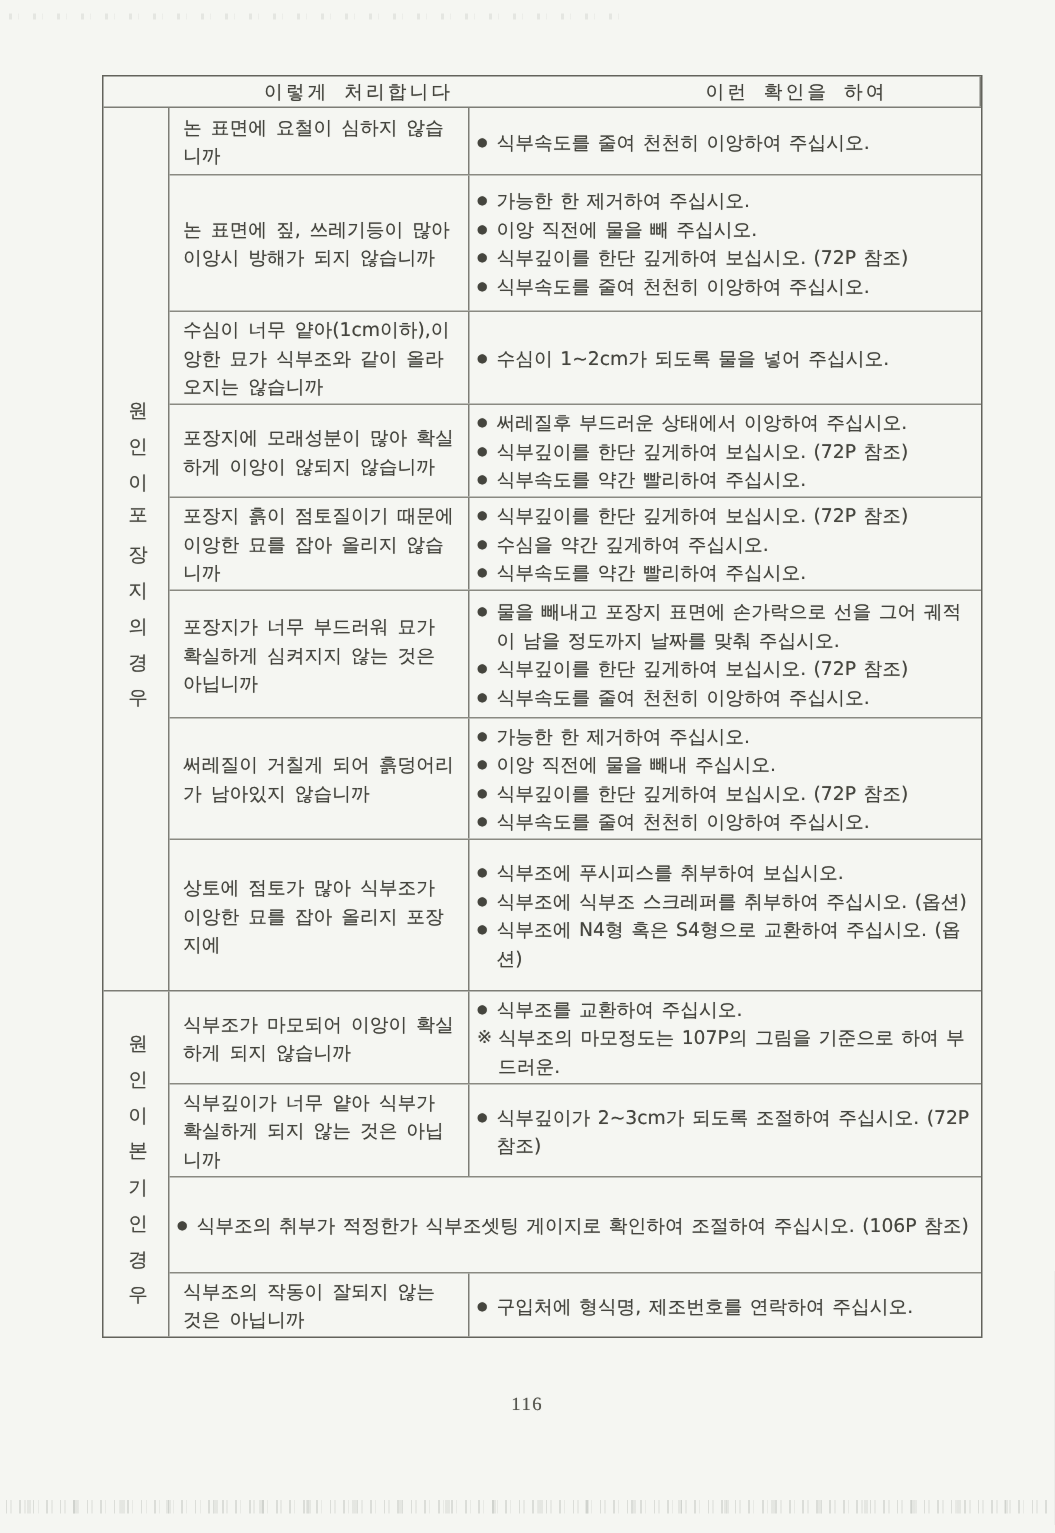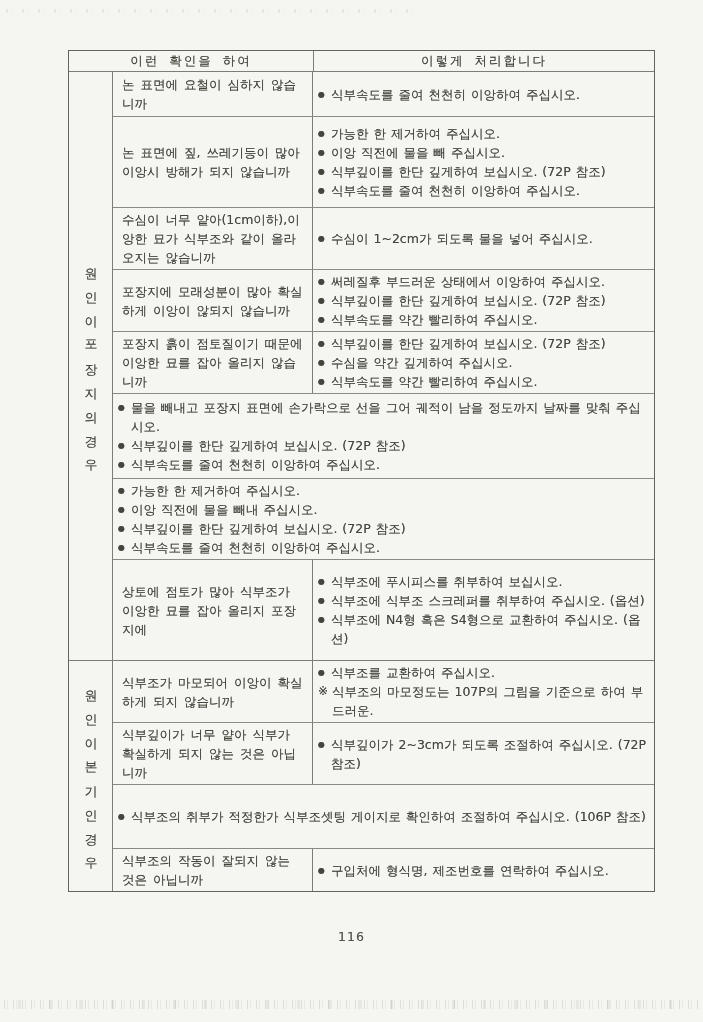--- a/index.html
+++ b/index.html
@@ -66,35 +66,35 @@
     padding:2px 4px 2px 5px;
     display:flex; flex-direction:column; justify-content:center;
   }
   .ans { display:flex; align-items:flex-start; font-size:12.5px; line-height:19px; }
   .mk { flex:0 0 13px; font-size:8px; line-height:19px; }
   .mk.sym { font-size:12px; flex-basis:14px; }
   .atx { flex:1; min-width:0; word-spacing:1px; }
   
   .page-number {
     position:absolute; top:929px; left:0; right:0;
-    text-align:center; font-size:12.5px; letter-spacing:1px; color:#55554e;
+    text-align:center; font-size:12.5px; letter-spacing:1px; color:#55554e;font-family:Liberation Serif, serif;
   }
 </style>
 </head>
 <body>
 
 <div class="page">
 
   <div class="noise-top"></div>
 
   <div class="trouble-table">
 
     <div class="thead">
+      <div class="th tha">이렇게 처리합니다</div>
       <div class="th thq">이런 확인을 하여</div>
-      <div class="th tha">이렇게 처리합니다</div>
     </div>
 
     <div class="group">
       <div class="glabel">
         <span class="vtext">원인이포장지의경우</span>
       </div>
       <div class="grows">
 
         <div class="row" style="min-height:44px">
           <div class="cell q">
@@ -178,37 +178,43 @@
               <span class="atx">수심을 약간 깊게하여 주십시오.</span>
             </div>
             <div class="ans">
               <span class="mk">●</span>
               <span class="atx">식부속도를 약간 빨리하여 주십시오.</span>
             </div>
           </div>
         </div>
 
         <div class="row" style="min-height:84px">
+          <div class="cell q">
+            <div class="qtext">포장지가 너무 부드러워 묘가 확실하게 심켜지지 않는 것은 아닙니까</div>
+          </div>
           <div class="cell a">
             <div class="ans">
               <span class="mk">●</span>
               <span class="atx">물을 빼내고 포장지 표면에 손가락으로 선을 그어 궤적이 남을 정도까지 날짜를 맞춰 주십시오.</span>
             </div>
             <div class="ans">
               <span class="mk">●</span>
               <span class="atx">식부깊이를 한단 깊게하여 보십시오. (72P 참조)</span>
             </div>
             <div class="ans">
               <span class="mk">●</span>
               <span class="atx">식부속도를 줄여 천천히 이앙하여 주십시오.</span>
             </div>
           </div>
         </div>
 
         <div class="row" style="min-height:80px">
+          <div class="cell q">
+            <div class="qtext">써레질이 거칠게 되어 흙덩어리가 남아있지 않습니까</div>
+          </div>
           <div class="cell a">
             <div class="ans">
               <span class="mk">●</span>
               <span class="atx">가능한 한 제거하여 주십시오.</span>
             </div>
             <div class="ans">
               <span class="mk">●</span>
               <span class="atx">이앙 직전에 물을 빼내 주십시오.</span>
             </div>
             <div class="ans">

